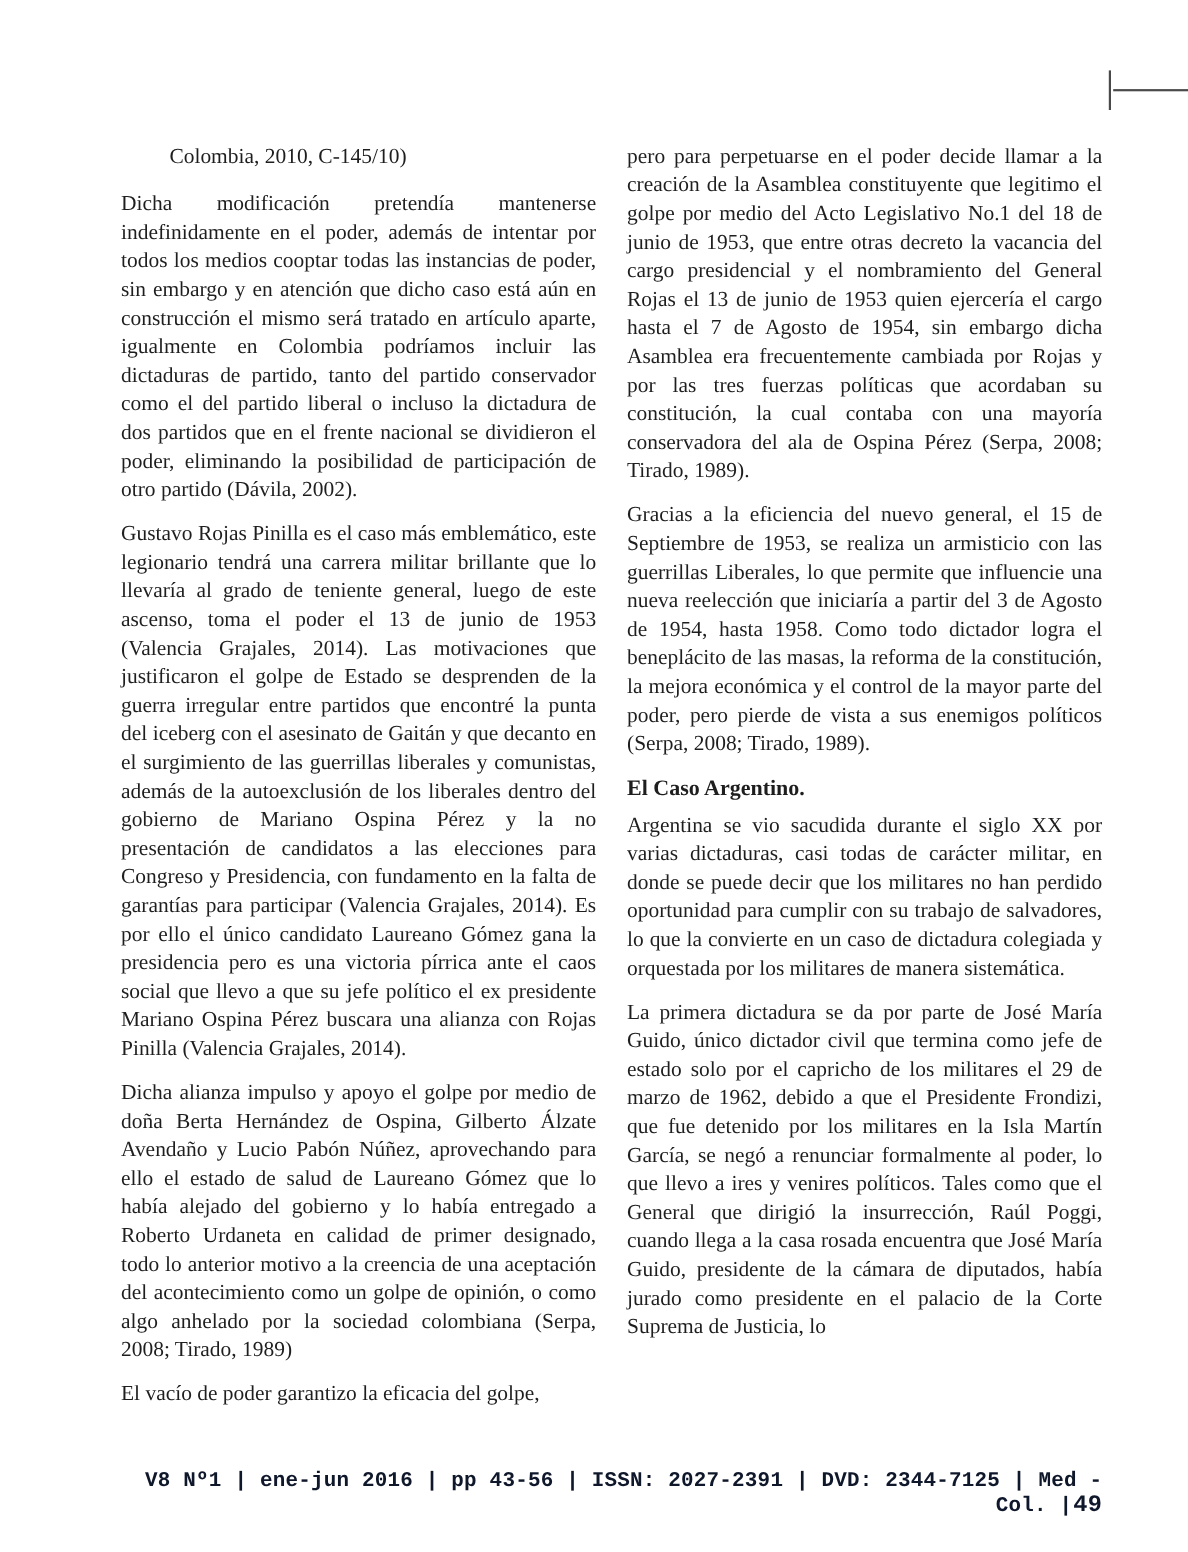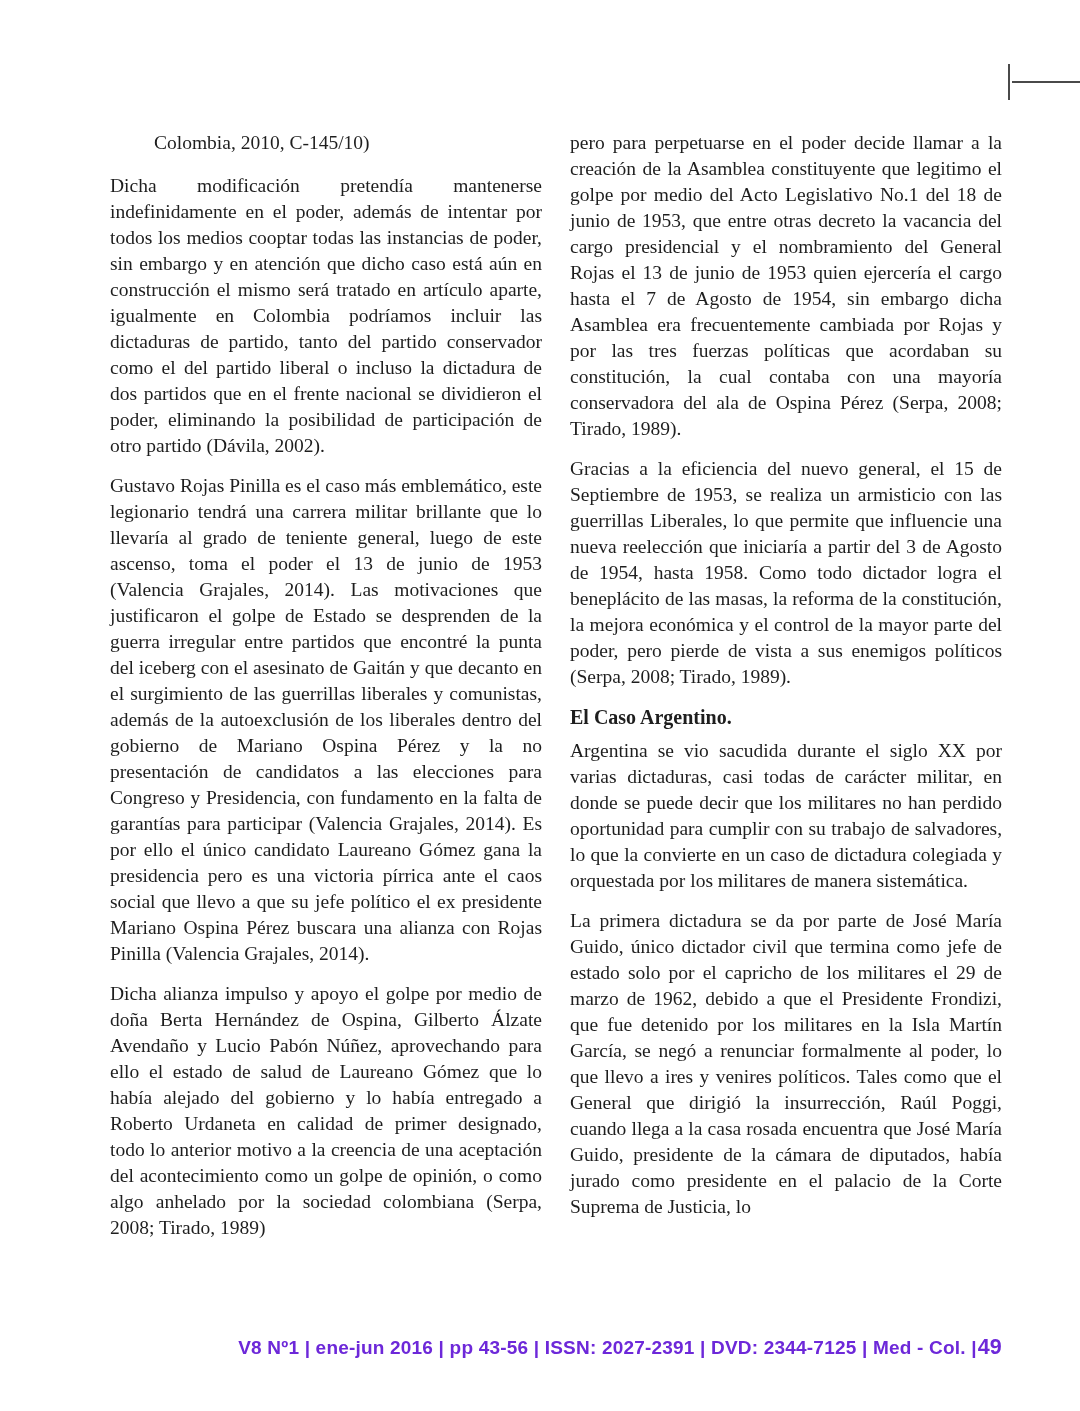--- a/index.html
+++ b/index.html
@@ -21,41 +21,42 @@
   .col {
     width:432px; font-size:19.5px; line-height:26px; text-align:justify;
     hyphens:auto; -webkit-hyphens:auto; color:#1e1e1e;
   }
   .citation { padding-left:44px; margin:0 0 17px 0; }
   .para { margin:0 0 14px 0; }
   .heading { font-size:20px; font-weight:bold; margin:5px 0 8px 0; text-align:left; }
   
   .footer {
     position:absolute; top:1335px; left:110px; width:892px; text-align:right;
-    font-family:Liberation Sans, sans-serif; font-weight:700; font-size:19px;
-    color:#6d28d9; letter-spacing:0.2px;
+    font-family:Liberation Mono, monospace; font-weight:700; font-size:19px;
+    color:#0f172a; letter-spacing:0.2px;
   }
   .footer-page { font-size:21.5px; margin-left:1px; }
 </style>
 </head>
 <body>
 
 <div class="page">
 
   <div class="header">
     <span class="vrule"></span>
     <span class="hrule"></span>
   </div>
 
   <div class="columns">
     <section class="col">
       <p class="citation">Colombia, 2010, C-145/10)</p>
       <p class="para">Dicha modificación pretendía mantenerse indefinidamente en el poder, además de intentar por todos los medios cooptar todas las instancias de poder, sin embargo y en atención que dicho caso está aún en construcción el mismo será tratado en artículo aparte, igualmente en Colombia podríamos incluir las dictaduras de partido, tanto del partido conservador como el del partido liberal o incluso la dictadura de dos partidos que en el frente nacional se dividieron el poder, eliminando la posibilidad de participación de otro partido (Dávila, 2002).</p>
       <p class="para">Gustavo Rojas Pinilla es el caso más emblemático, este legionario tendrá una carrera militar brillante que lo llevaría al grado de teniente general, luego de este ascenso, toma el poder el 13 de junio de 1953 (Valencia Grajales, 2014). Las motivaciones que justificaron el golpe de Estado se desprenden de la guerra irregular entre partidos que encontré la punta del iceberg con el asesinato de Gaitán y que decanto en el surgimiento de las guerrillas liberales y comunistas, además de la autoexclusión de los liberales dentro del gobierno de Mariano Ospina Pérez y la no presentación de candidatos a las elecciones para Congreso y Presidencia, con fundamento en la falta de garantías para participar (Valencia Grajales, 2014). Es por ello el único candidato Laureano Gómez gana la presidencia pero es una victoria pírrica ante el caos social que llevo a que su jefe político el ex presidente Mariano Ospina Pérez buscara una alianza con Rojas Pinilla (Valencia Grajales, 2014).</p>
       <p class="para">Dicha alianza impulso y apoyo el golpe por medio de doña Berta Hernández de Ospina, Gilberto Álzate Avendaño y Lucio Pabón Núñez, aprovechando para ello el estado de salud de Laureano Gómez que lo había alejado del gobierno y lo había entregado a Roberto Urdaneta en calidad de primer designado, todo lo anterior motivo a la creencia de una aceptación del acontecimiento como un golpe de opinión, o como algo anhelado por la sociedad colombiana (Serpa, 2008; Tirado, 1989)</p>
+      <p class="para">El vacío de poder garantizo la eficacia del golpe,</p>
     </section>
 
     <section class="col">
       <p class="para">pero para perpetuarse en el poder decide llamar a la creación de la Asamblea constituyente que legitimo el golpe por medio del Acto Legislativo No.1 del 18 de junio de 1953, que entre otras decreto la vacancia del cargo presidencial y el nombramiento del General Rojas el 13 de junio de 1953 quien ejercería el cargo hasta el 7 de Agosto de 1954, sin embargo dicha Asamblea era frecuentemente cambiada por Rojas y por las tres fuerzas políticas que acordaban su constitución, la cual contaba con una mayoría conservadora del ala de Ospina Pérez (Serpa, 2008; Tirado, 1989).</p>
       <p class="para">Gracias a la eficiencia del nuevo general, el 15 de Septiembre de 1953, se realiza un armisticio con las guerrillas Liberales, lo que permite que influencie una nueva reelección que iniciaría a partir del 3 de Agosto de 1954, hasta 1958. Como todo dictador logra el beneplácito de las masas, la reforma de la constitución, la mejora económica y el control de la mayor parte del poder, pero pierde de vista a sus enemigos políticos (Serpa, 2008; Tirado, 1989).</p>
       <h3 class="heading">El Caso Argentino.</h3>
       <p class="para">Argentina se vio sacudida durante el siglo XX por varias dictaduras, casi todas de carácter militar, en donde se puede decir que los militares no han perdido oportunidad para cumplir con su trabajo de salvadores, lo que la convierte en un caso de dictadura colegiada y orquestada por los militares de manera sistemática.</p>
       <p class="para">La primera dictadura se da por parte de José María Guido, único dictador civil que termina como jefe de estado solo por el capricho de los militares el 29 de marzo de 1962, debido a que el Presidente Frondizi, que fue detenido por los militares en la Isla Martín García, se negó a renunciar formalmente al poder, lo que llevo a ires y venires políticos. Tales como que el General que dirigió la insurrección, Raúl Poggi, cuando llega a la casa rosada encuentra que José María Guido, presidente de la cámara de diputados, había jurado como presidente en el palacio de la Corte Suprema de Justicia, lo</p>
     </section>
   </div>

